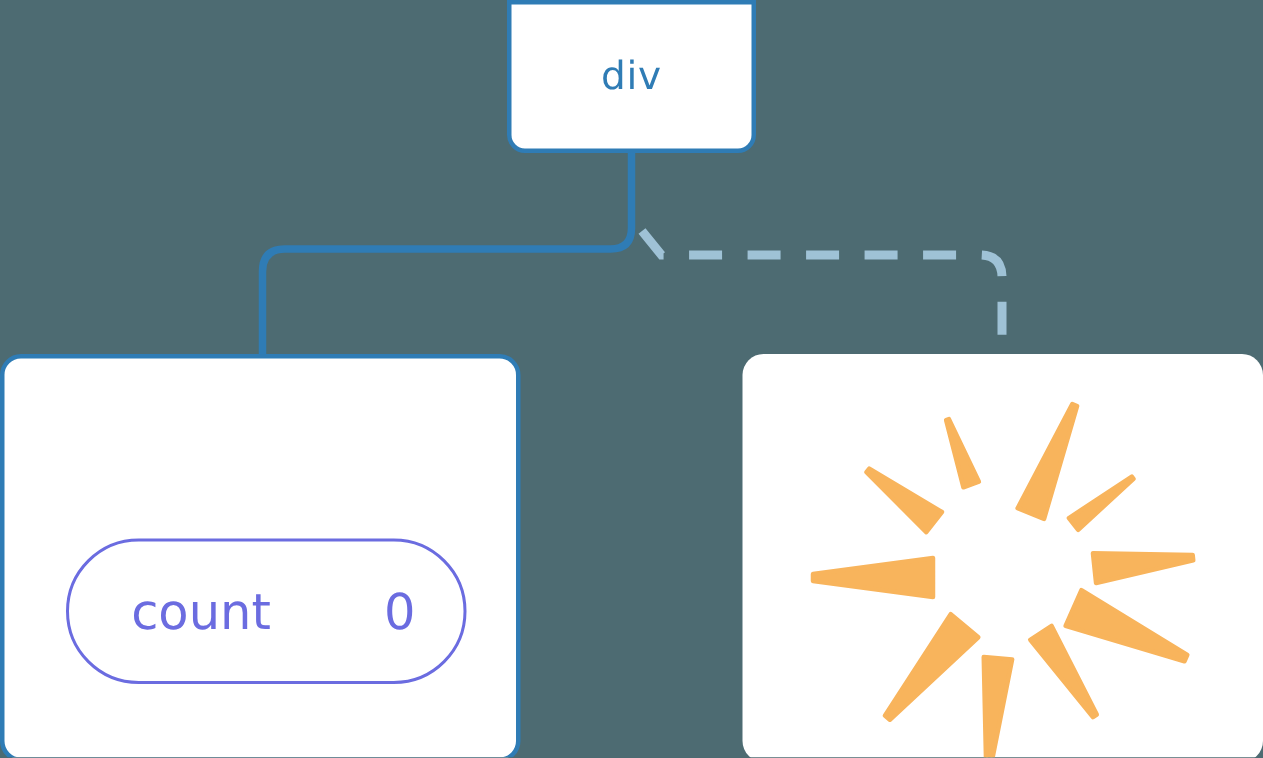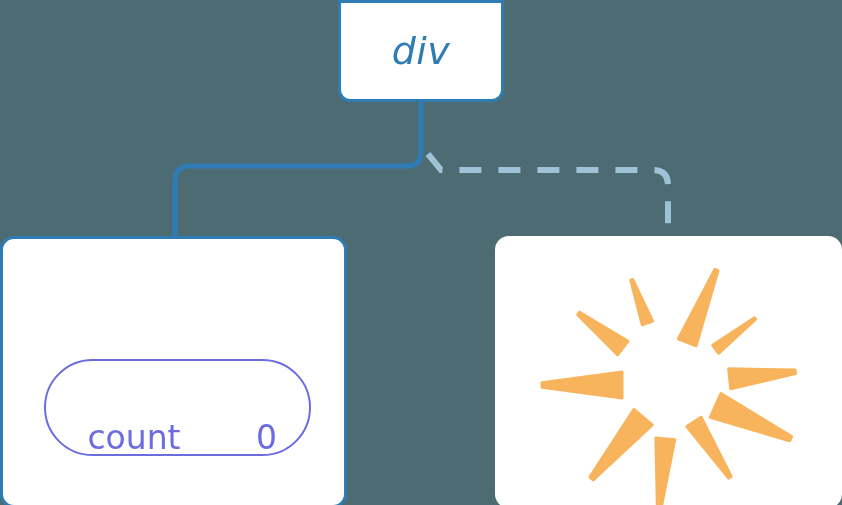--- a/index.html
+++ b/index.html
@@ -43,24 +43,23 @@
     height: 102px;
     border-radius: 12px;
     border-top-left-radius: 0px;
     border-top-right-radius: 0px;
     display: flex;
     align-items: center;
     justify-content: center;
   }
   #node-div-label {
     color: #2f7cb5;
-    font-size: 38px;
+    font-size: 26px;
     line-height: 1;
     letter-spacing: 0.5px;
-    font-style: italic;
   }
 
   #node-counter {
     left: 0px;
     top: 236px;
     width: 347px;
     height: 272px;
     border-radius: 14px;
   }
   #counter-title {
@@ -79,21 +78,21 @@
   #state-pill {
     position: absolute;
     left: 41px;
     top: 120px;
     width: 267px;
     height: 97px;
     border: 2px solid #6b6ce0;
     border-radius: 49px;
     box-sizing: border-box;
     display: flex;
-    align-items: flex-end;
+    align-items: center;
   }
   .pill-cell {
     display: flex;
     align-items: center;
     justify-content: center;
     color: #6b6ce0;
     font-size: 33px;
     line-height: 1;
   }
   #pill-key {

